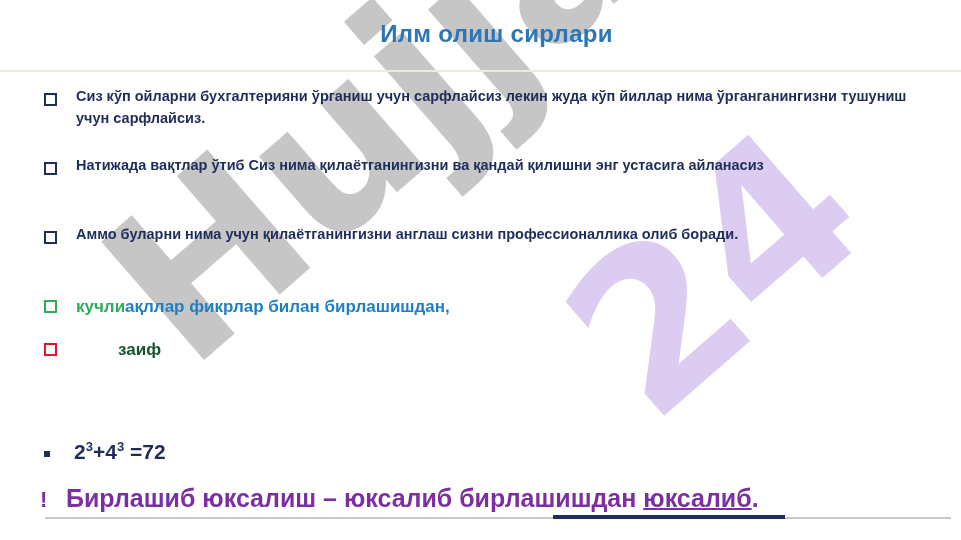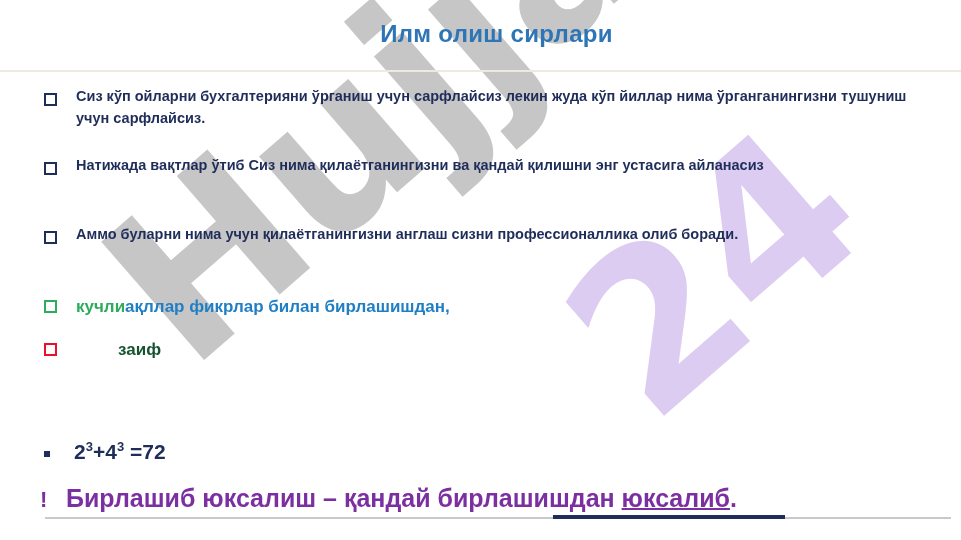--- a/index.html
+++ b/index.html
@@ -235,20 +235,20 @@
       <span class="bullet"><span class="sq-solid"></span></span>
       <span><span>2</span><span class="sup">3</span><span>+</span><span>4</span><span class="sup">3</span><span> =72</span></span>
     </div>
 
     <div class="mathline" id="math2">
       <span class="bullet"><span class="sq-solid"></span></span>
     </div>
 
     <div id="final">
       <span class="bullet"><span class="bang">!</span></span>
-      <span><span>Бирлашиб юксалиш – қандай бирлашишдан </span><span class="u">юксалиб</span><span>.</span></span>
+      <span><span>Бирлашиб юксалиш – юксалиб бирлашишдан </span><span class="u">юксалиб</span><span>.</span></span>
     </div>
 
     <div id="bottom-rule"></div>
     <div id="bottom-rule-dark"></div>
 
   </div>
 </div>
 
 </body></html>

